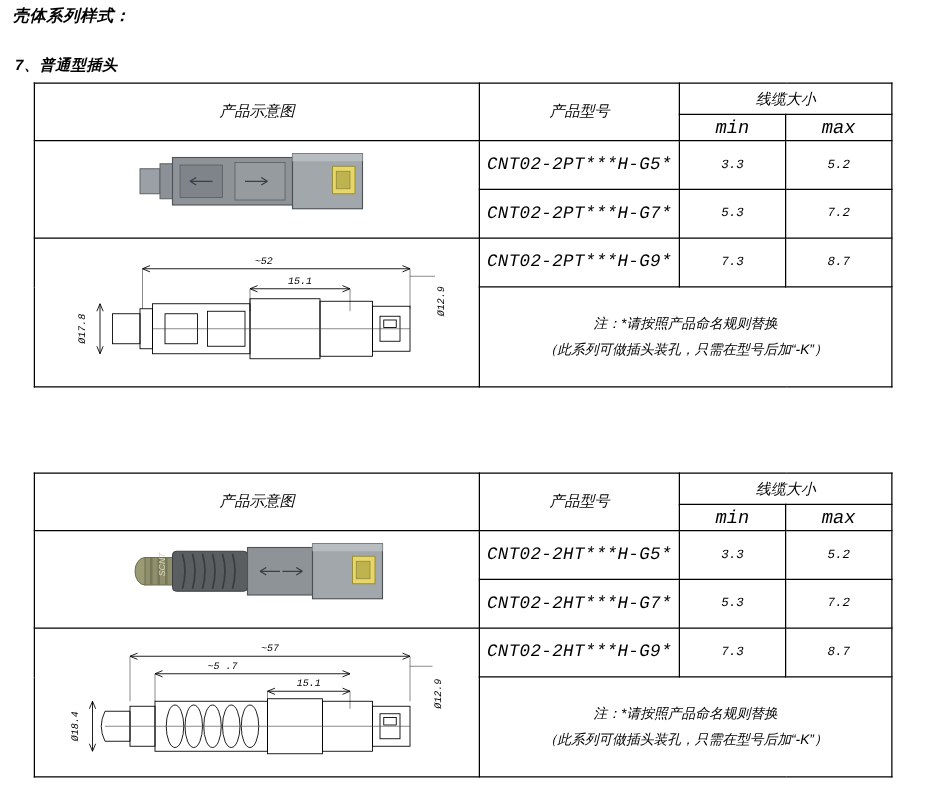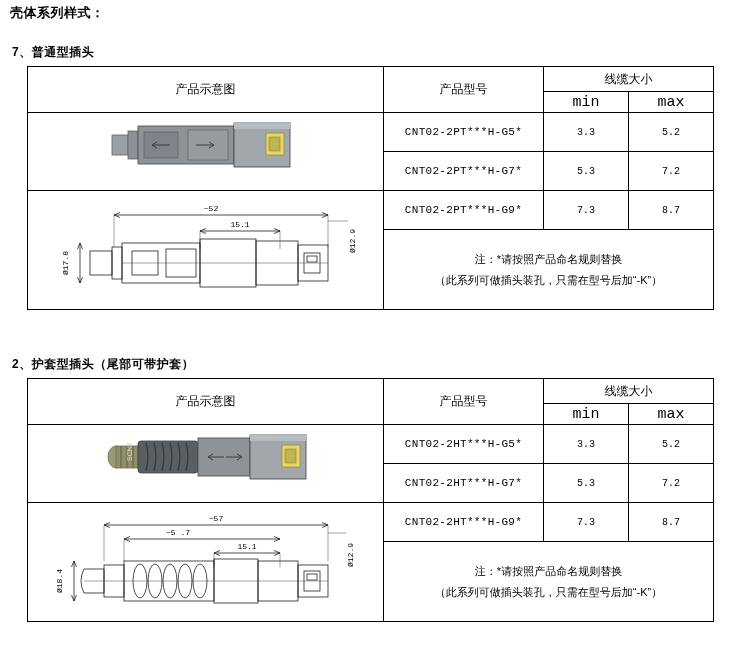--- a/index.html
+++ b/index.html
@@ -13,20 +13,21 @@
     font-family: "Liberation Sans", sans-serif;
     color: #000;
     position: relative;
     overflow: hidden;
   }
   .page {
     position: relative;
     width: 628px;
     height: 648px;
     padding: 0;
+    font-style: italic;
   }
   .doc-title {
     position: absolute;
     left: 10px;
     top: 4px;
     font-size: 13px;
     font-weight: bold;
     letter-spacing: 0.5px;
   }
   .section-heading {
@@ -60,21 +61,21 @@
     font-weight: bold;
     height: 24px;
   }
   .hdr-sub {
     font-size: 15px;
     height: 20px;
     font-family: "Liberation Mono", monospace;
   }
   .model-cell {
     font-family: "Liberation Mono", monospace;
-    font-size: 11px;
+    font-size: 14px;
     letter-spacing: 0.3px;
     height: 38px;
   }
   .size-cell {
     font-family: "Liberation Mono", monospace;
     font-size: 10px;
     height: 38px;
   }
   .note-cell {
     font-size: 11px;
@@ -208,21 +209,20 @@
 
       <tr>
         <td class="note-cell" colspan="3">
           <div>注：*请按照产品命名规则替换</div>
           <div>（此系列可做插头装孔，只需在型号后加“-K”）</div>
         </td>
       </tr>
     </tbody>
   </table>
 
-  <div class="section-heading" id="heading-2">2、护套型插头（尾部可带护套）</div>
 
   <table class="spec" id="table-2">
     <colgroup>
       <col style="width:356px">
       <col style="width:160px">
       <col style="width:85px">
       <col style="width:85px">
     </colgroup>
     <tbody>
       <tr>

